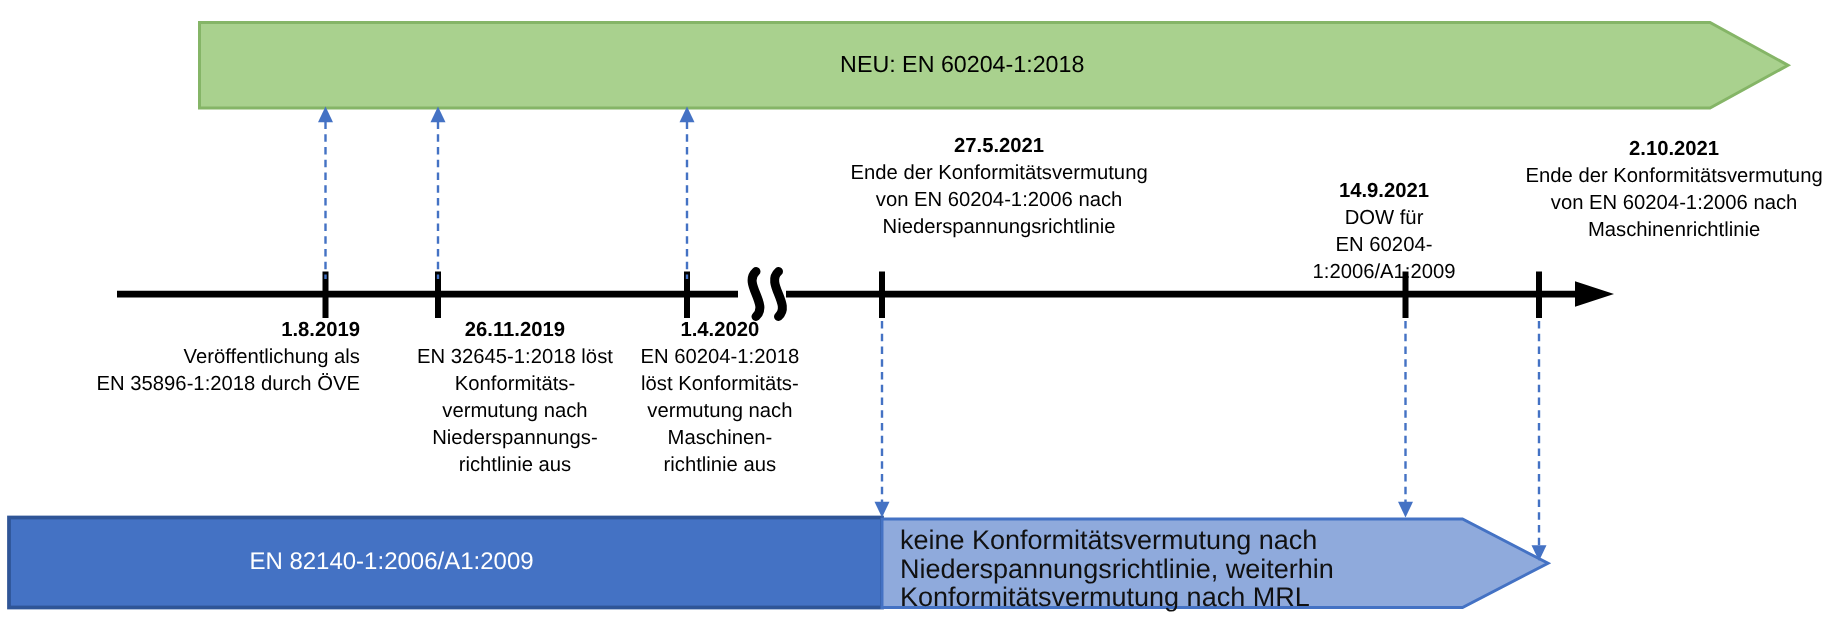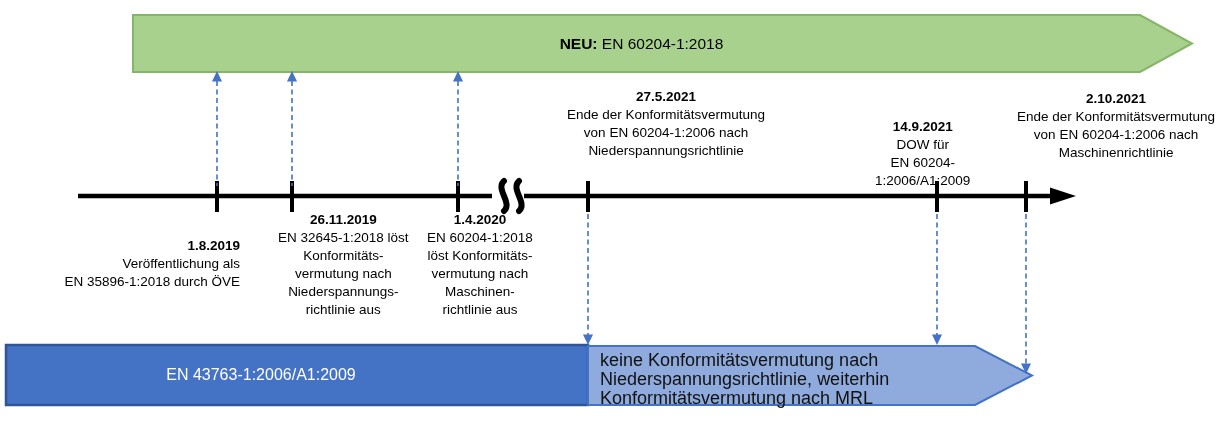--- a/index.html
+++ b/index.html
@@ -18,28 +18,28 @@
     text-align:center;
   }
   .banner-label.green{
     left:133px;top:15px;width:1017px;height:57px;
     font-size:15.5px;color:#000;
   }
   .banner-label.blue{
     left:6px;top:345px;width:510px;height:60px;
     font-size:16px;color:#fff;
   }
-  .bold{font-weight:bold;}
+  .bold{font-weight:normal;}
   .event{
     position:absolute;
     font-size:13.5px;line-height:18px;color:#000;text-align:center;
   }
   .event .date{font-weight:bold;}
   .event .desc{white-space:pre-line;}
-  .event.align-right{text-align:right;margin-top:26px;}
+  .event.align-right{text-align:right;}
   .note{
     position:absolute;
     left:600px;top:351px;
     font-size:18px;line-height:19px;
     white-space:pre-line;color:#111;
   }
 </style>
 </head>
 <body>
 
@@ -94,21 +94,21 @@
     </g>
   </svg>
 
   <div class="overlay banner-label green">
     <span>
       <span class="bold">NEU:</span><span> EN 60204-1:2018</span>
     </span>
   </div>
 
   <div class="overlay banner-label blue">
-    <span>EN 43763-1:2006/A1:2009</span>
+    <span>EN 82140-1:2006/A1:2009</span>
   </div>
 
   <div class="note">keine Konformitätsvermutung nach
 Niederspannungsrichtlinie, weiterhin
 Konformitätsvermutung nach MRL</div>
 
   <div class="event align-right" style="right:987px;top:211px;">
     <div class="date">1.8.2019</div>
     <div class="desc">Veröffentlichung als
 EN 35896-1:2018 durch ÖVE</div>

